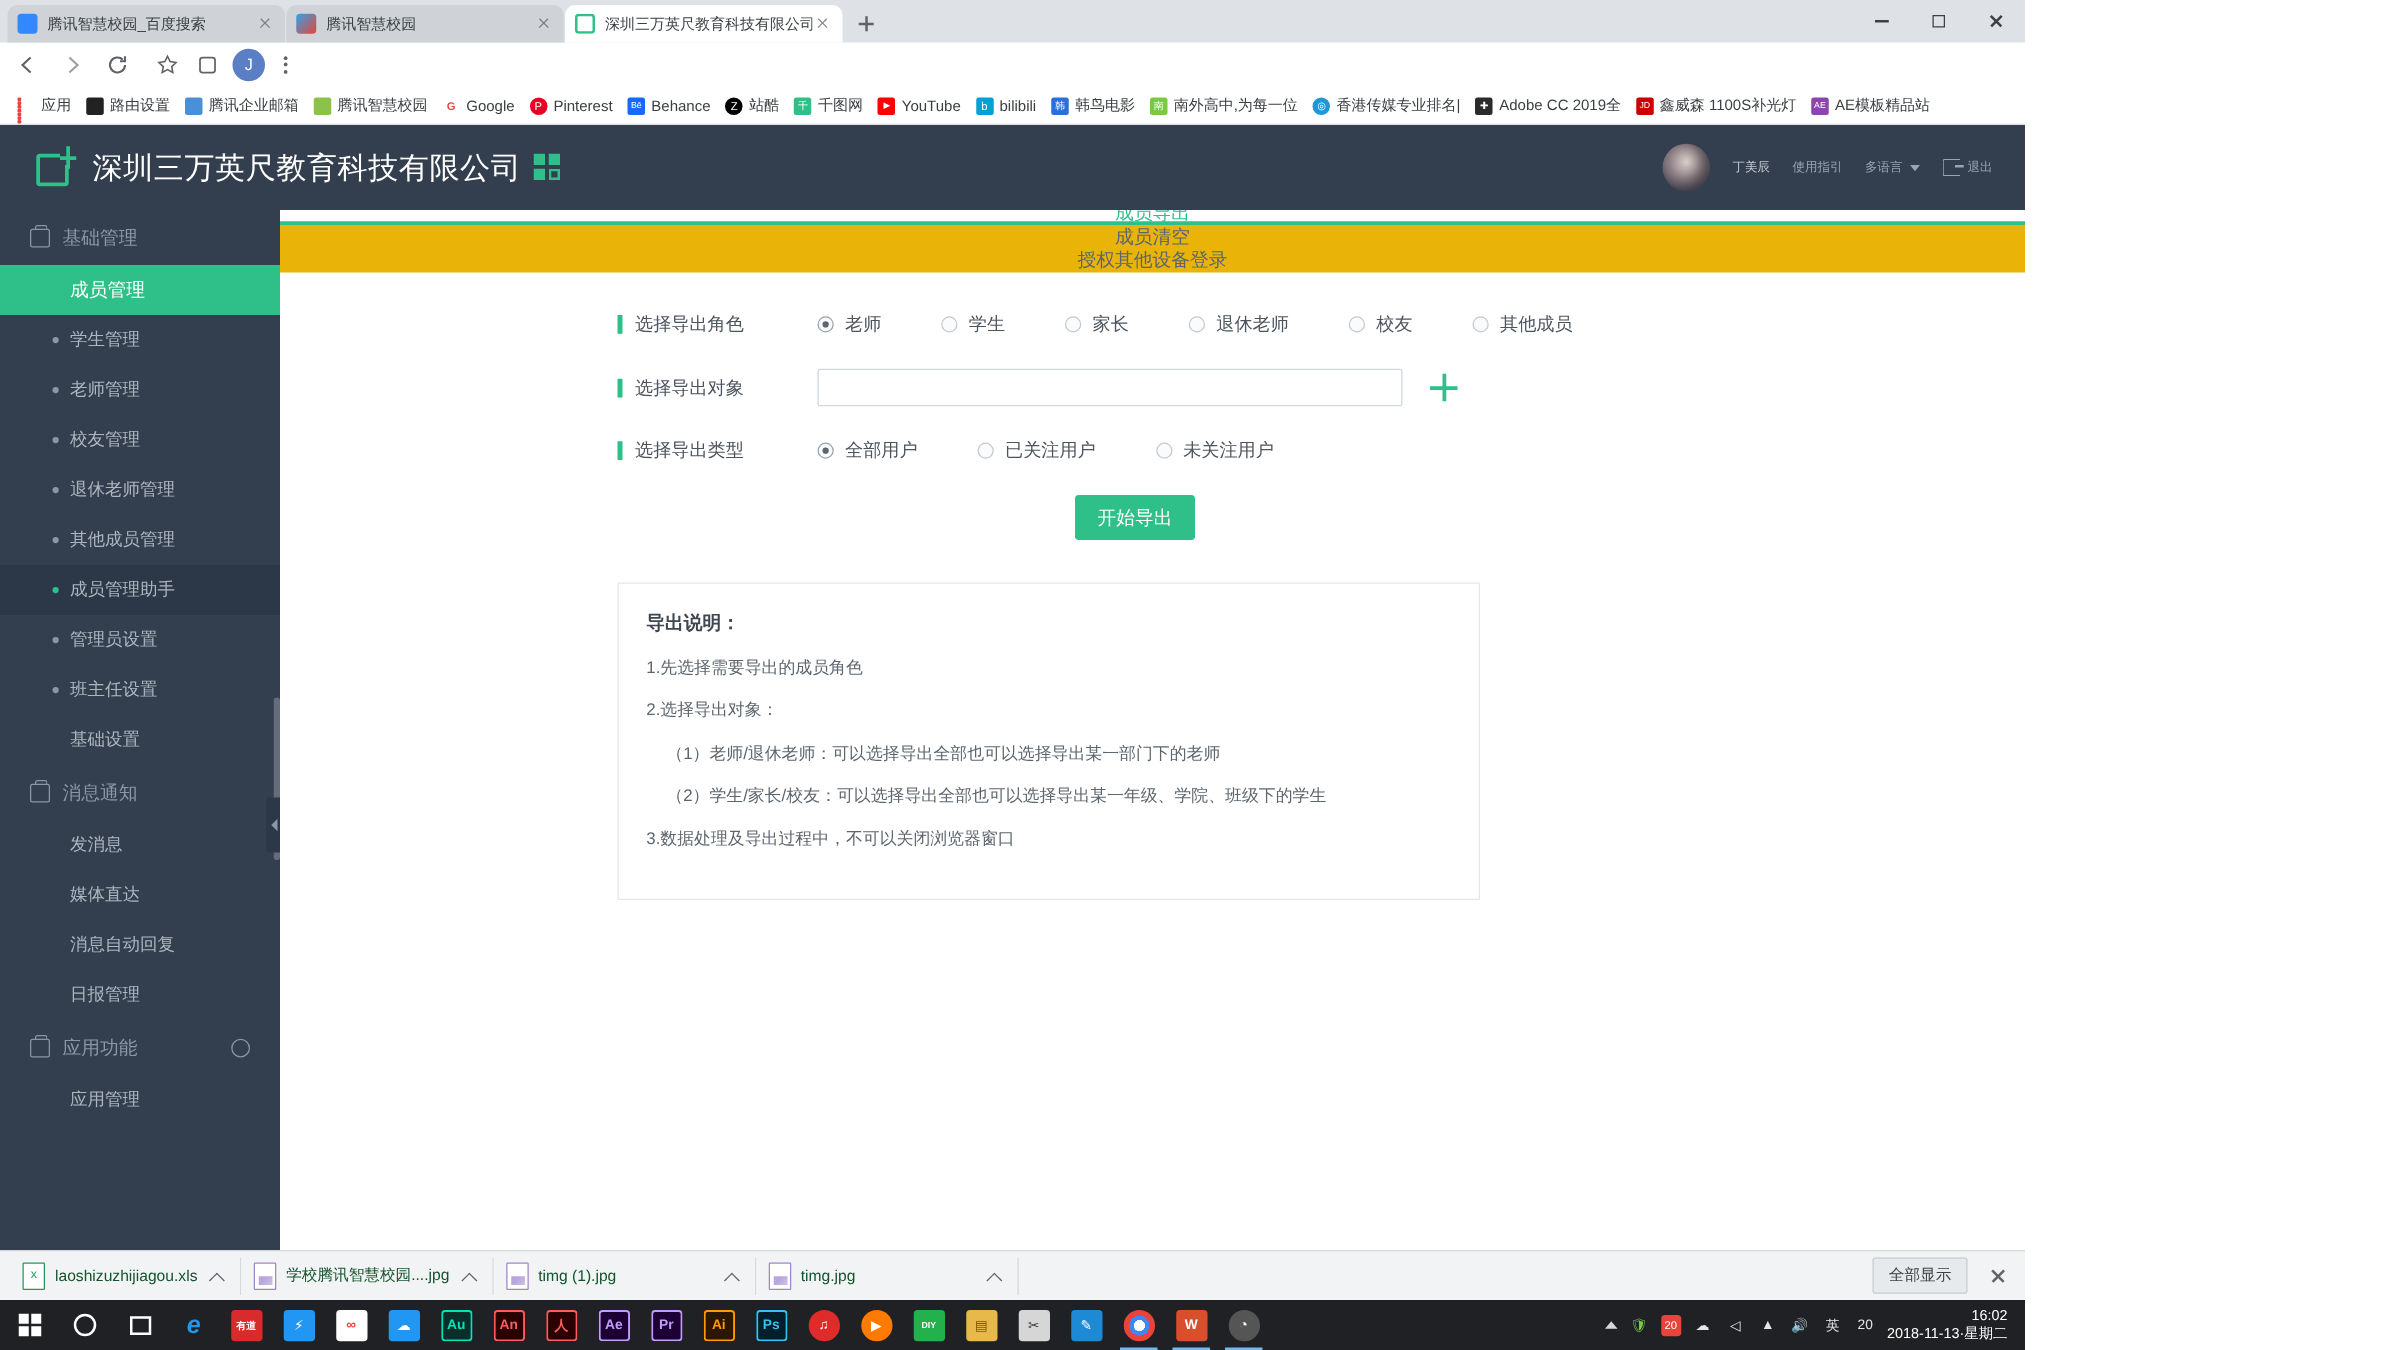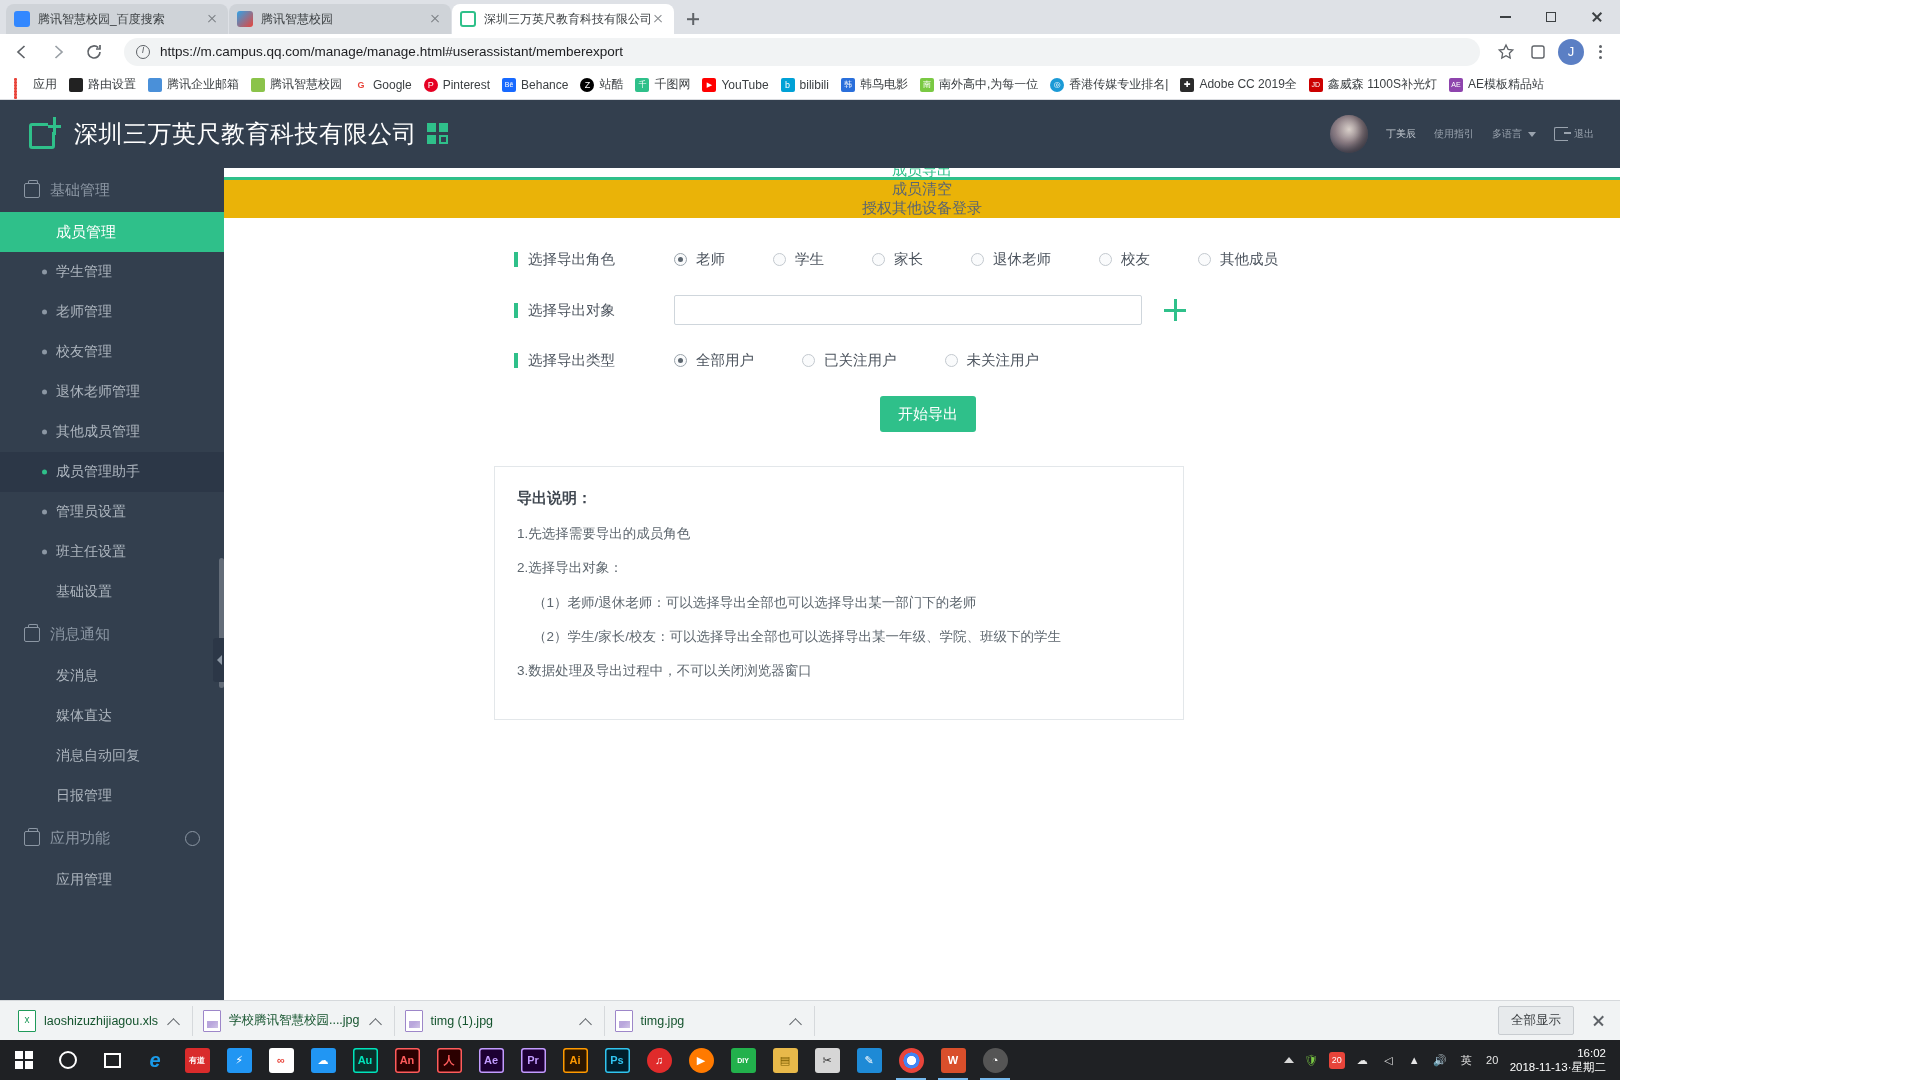--- a/index.html
+++ b/index.html
@@ -194,21 +194,21 @@
   }
   .ptab + .ptab::before {
     content: ""; position: absolute; left: 0; top: 15px; bottom: 15px; width: 1px; background: #d6dde3;
   }
   .ptab.active { color: #2fc08a; background: #fff; }
   .ptab.active::after {
     content: ""; position: absolute; left: 0; right: 0; bottom: 0; height: 3px; background: #2fc08a;
   }
 
   
-  .form { padding: 32px 0 0 270px; margin-left: 20px; }
+  .form { padding: 32px 0 0 270px; }
   .frow { display: flex; align-items: center; margin-bottom: 26px; }
   .flabel {
     font-size: 14.5px; color: #4c545e; width: 160px; flex: 0 0 160px;
     position: relative; padding-left: 14px;
   }
   .flabel::before {
     content: ""; position: absolute; left: 0; top: 2px; width: 4px; height: 15px; background: #2fc08a;
   }
   .radios { display: flex; align-items: center; }
   .radio { display: flex; align-items: center; margin-right: 48px; font-size: 14.5px; color: #4c545e; }
@@ -341,24 +341,20 @@
     <div class="navbtn">
       <svg width="20" height="20" viewBox="0 0 20 20">
           <path d="M7.5 4 L14 10 L7.5 16" fill="none" stroke="#9aa0a6" stroke-width="1.7"></path>
         </svg>
     </div>
     <div class="navbtn">
       <svg width="20" height="20" viewBox="0 0 20 20">
           <path d="M16 10a6 6 0 1 1-1.8-4.3" fill="none" stroke="#5f6368" stroke-width="1.7"></path>
           <path d="M16 3v4h-4" fill="none" stroke="#5f6368" stroke-width="1.7"></path>
         </svg>
-    </div>
-    <div class="omnibox">
-      <span class="infoicon"></span>
-      <span class="url">https://m.campus.qq.com/manage/manage.html#userassistant/memberexport</span>
     </div>
     <div class="tbicon star">
       <svg width="20" height="20" viewBox="0 0 20 20" style="margin:4px">
           <path d="M10 3l2.1 4.3 4.7.7-3.4 3.3.8 4.7L10 13.7 5.8 16l.8-4.7L3.2 8l4.7-.7z" fill="none" stroke="#5f6368" stroke-width="1.3"></path>
         </svg>
     </div>
     <div class="tbicon">
       <svg width="20" height="20" viewBox="0 0 20 20" style="margin:4px">
           <rect x="4" y="4" width="12" height="12" rx="2" fill="none" stroke="#5f6368" stroke-width="1.4"></rect>
         </svg>

